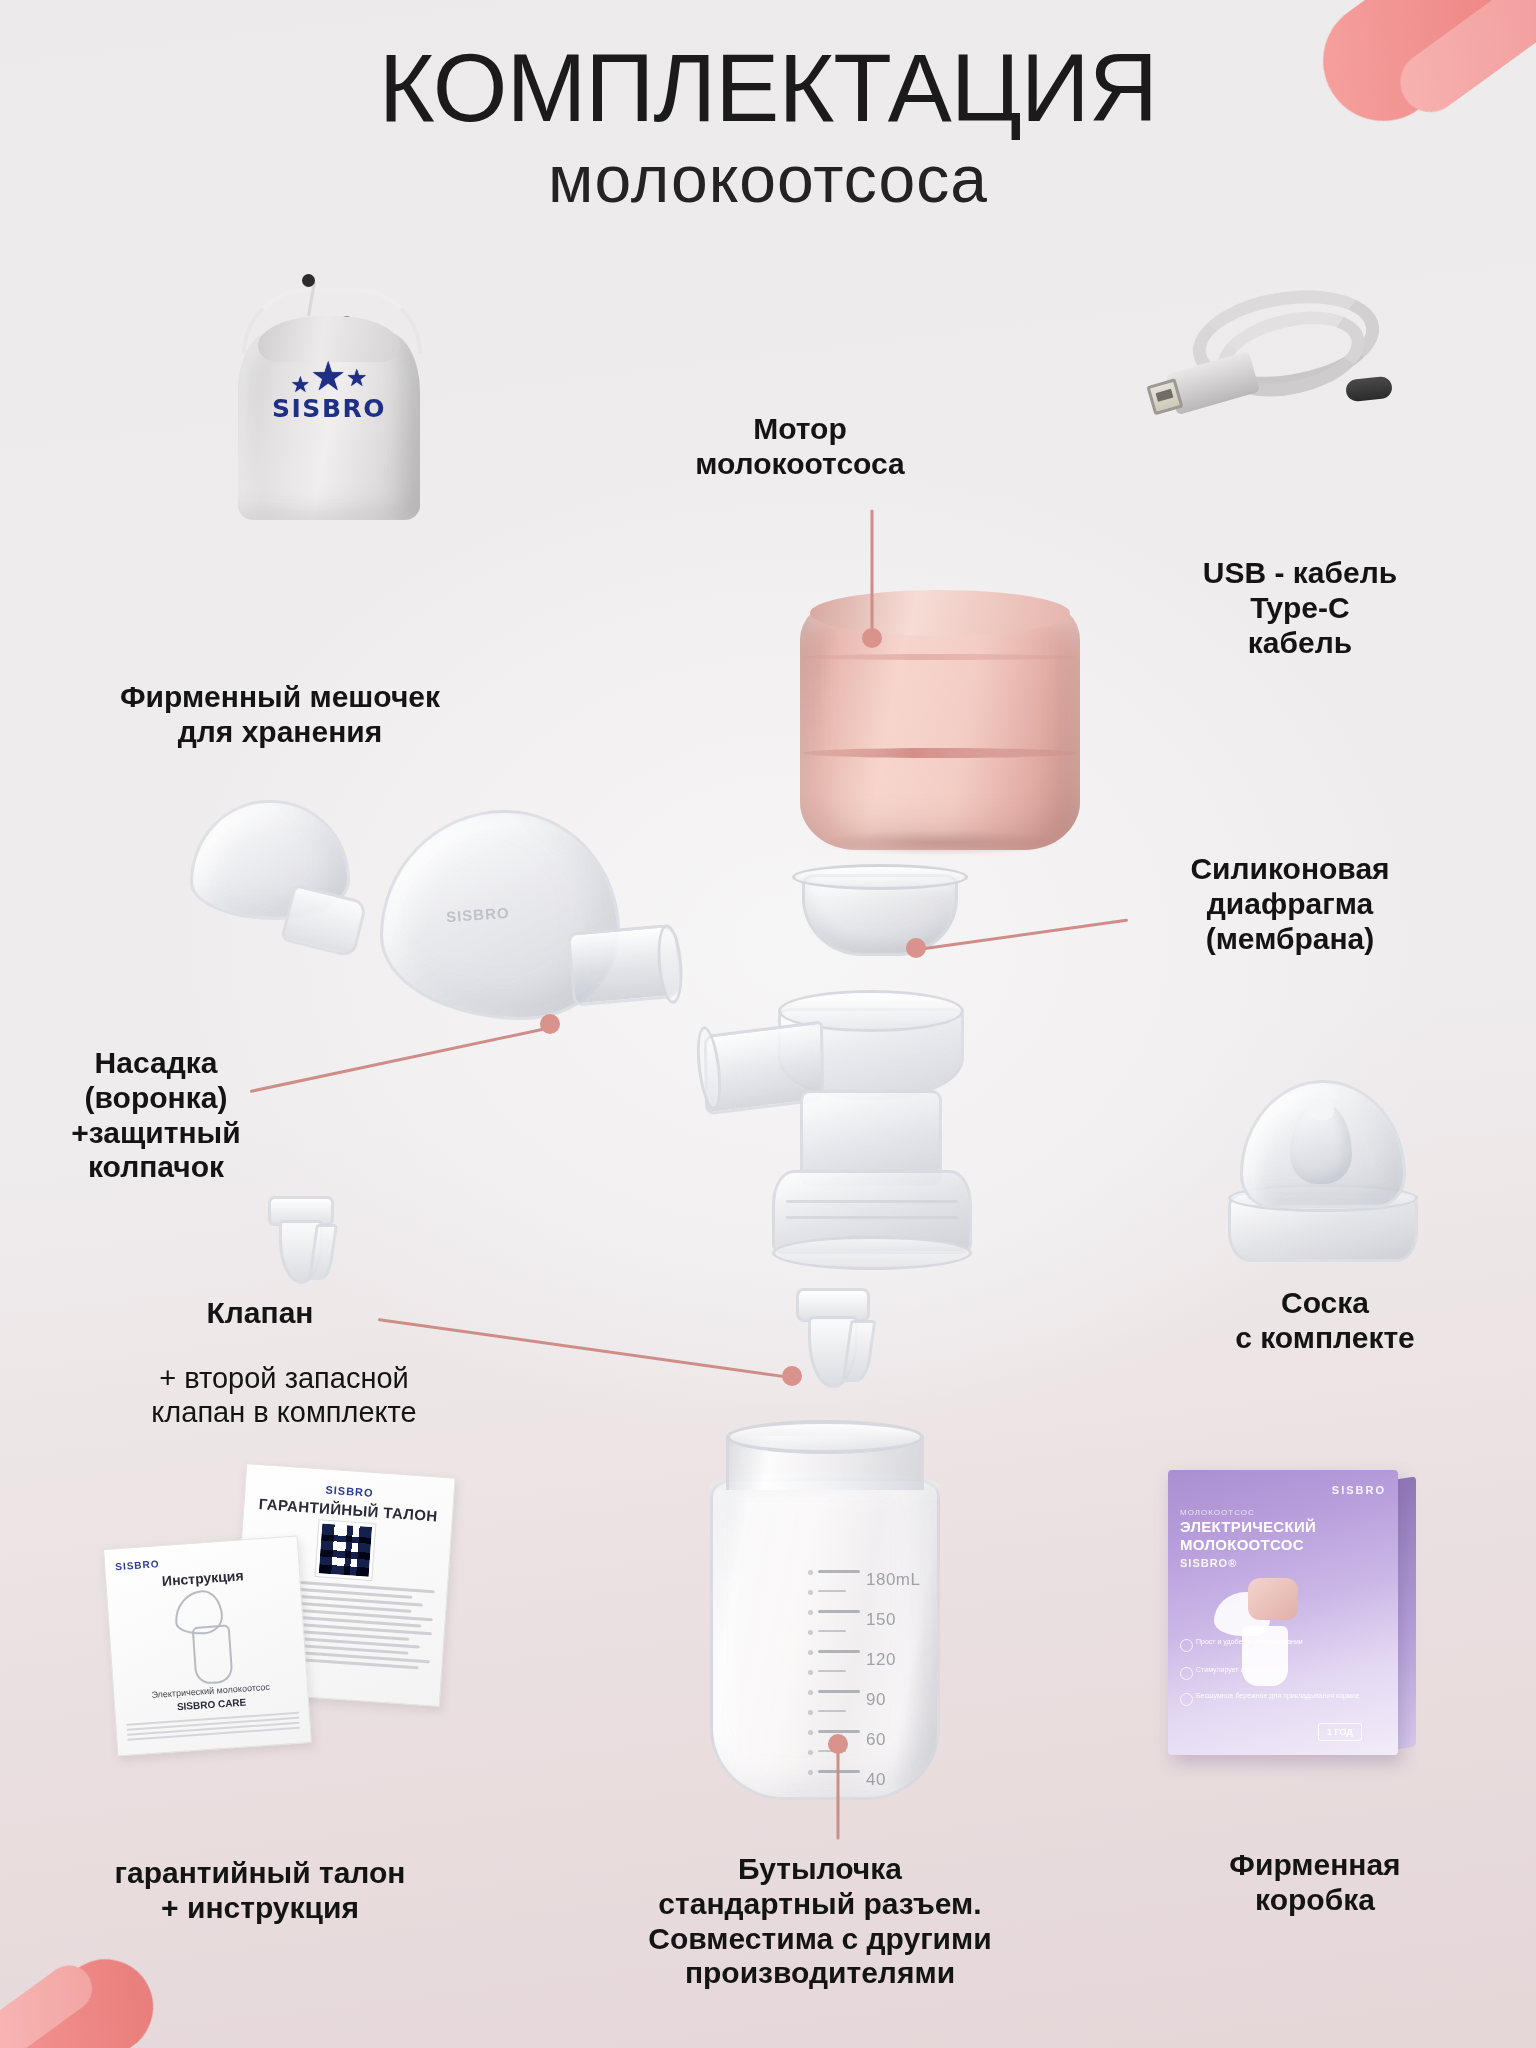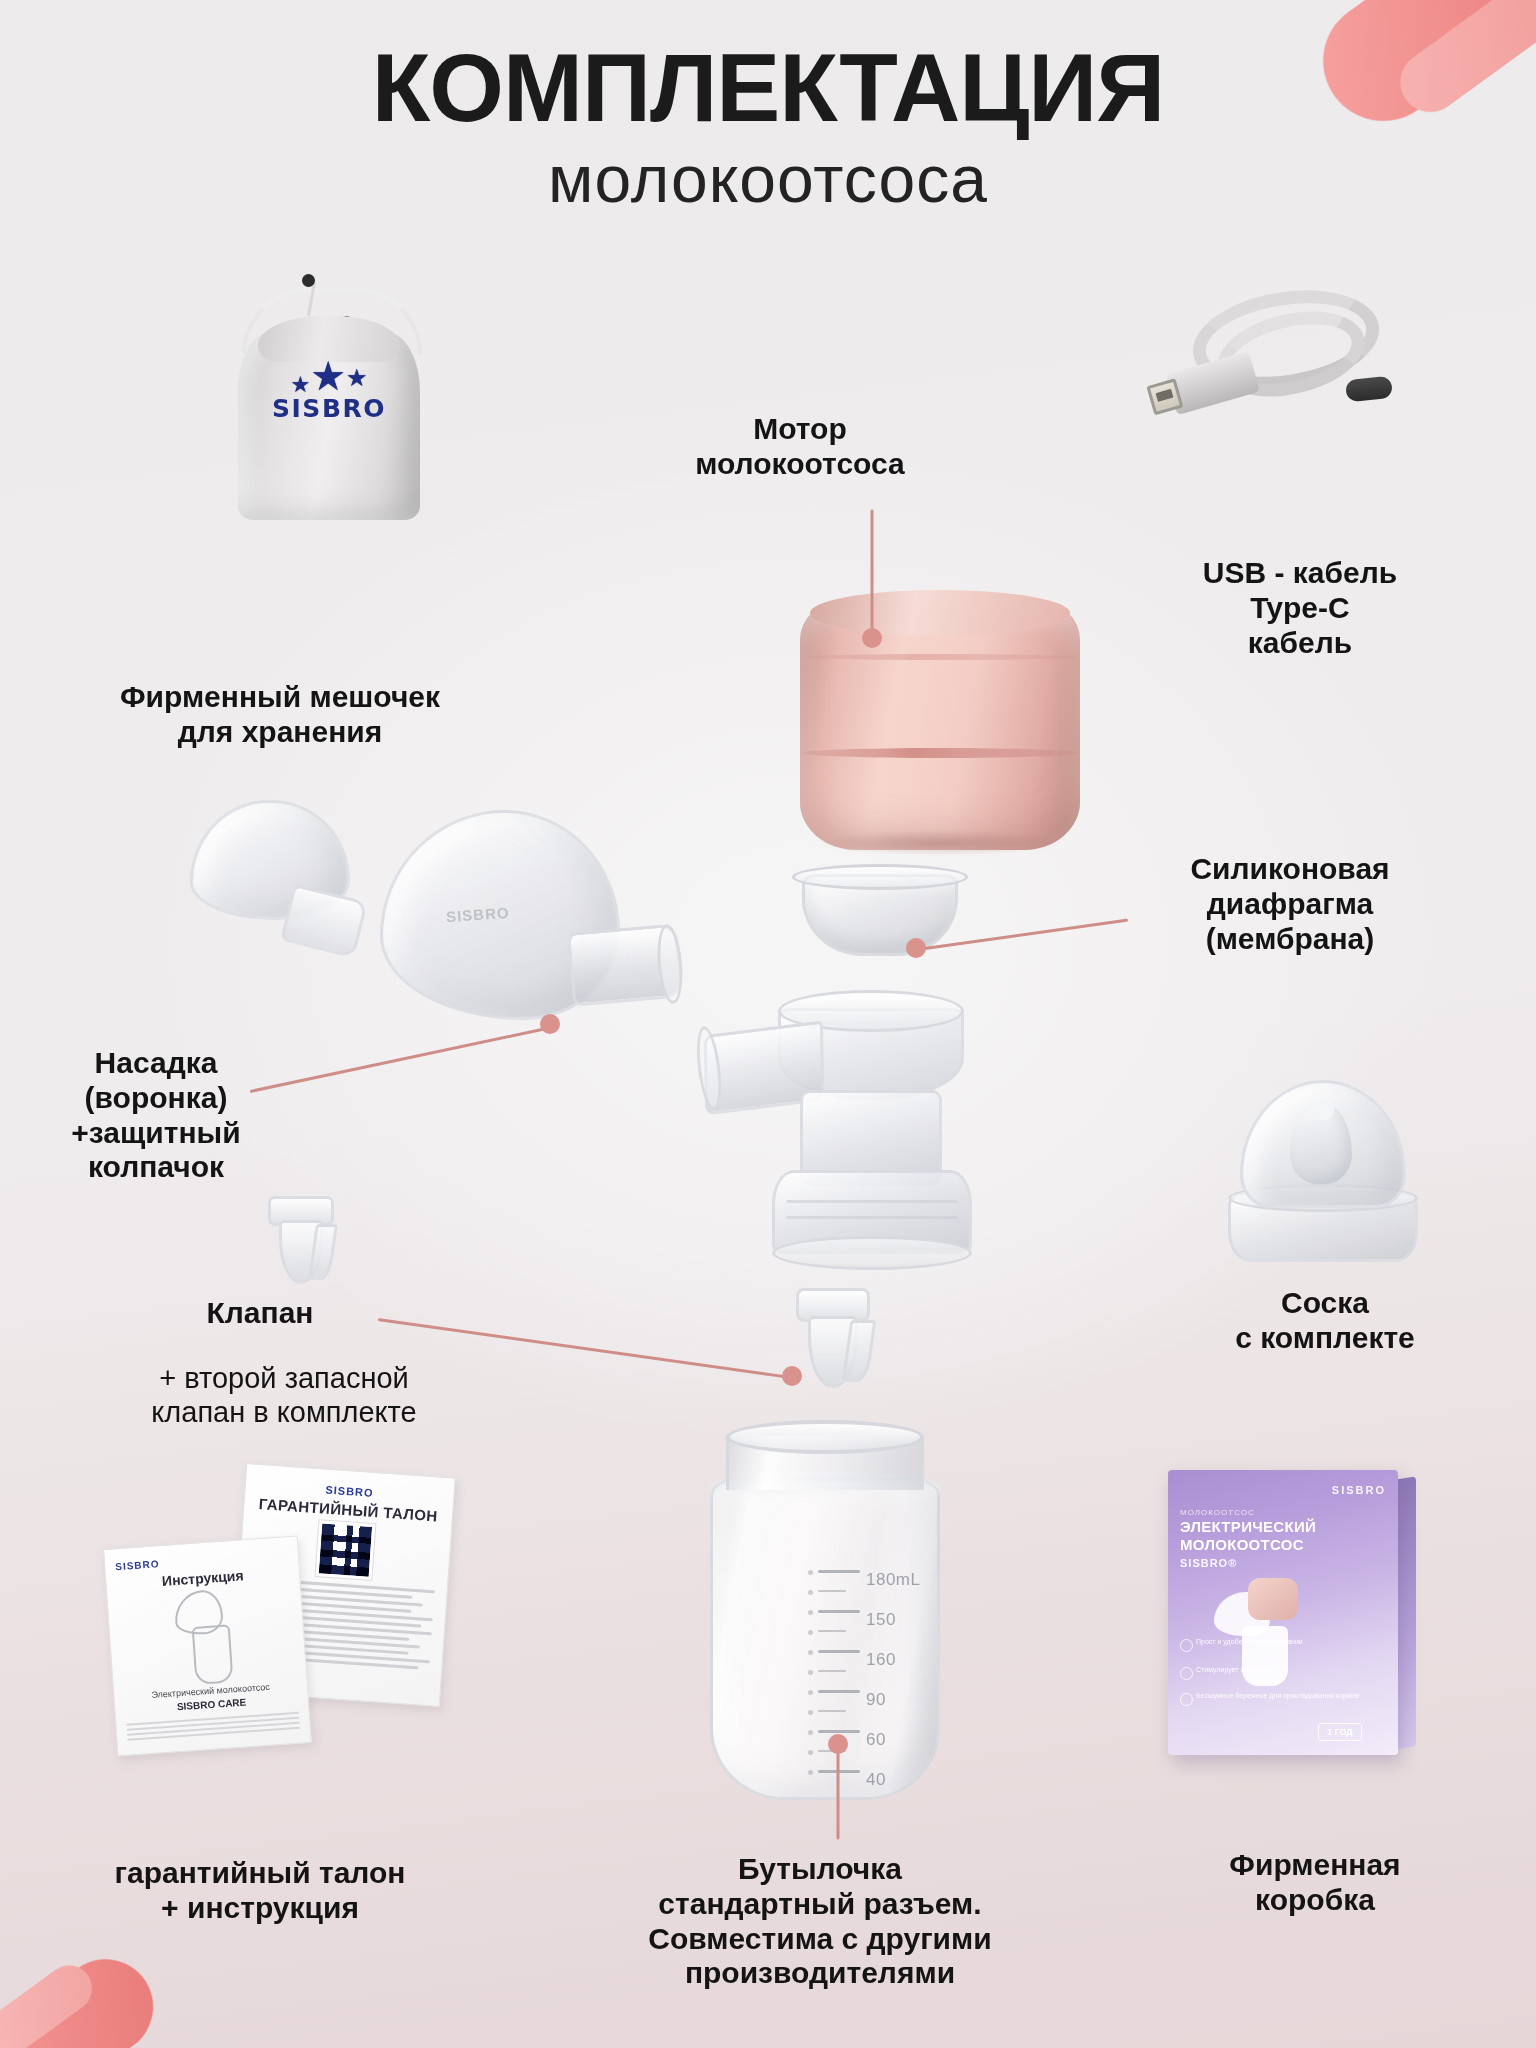--- a/index.html
+++ b/index.html
@@ -47,21 +47,21 @@
     width: 150px; height: 46px;
     bottom: 6px; left: -48px;
     transform: rotate(-36deg);
     border-radius: 30px;
     background: linear-gradient(120deg, #f8bcba, #f2a4a2);
   }
 
   
   #header { position: absolute; top: 38px; left: 0; width: 100%; text-align: center; }
   #title {
-    font-size: 96px; font-weight: 700; letter-spacing: -1px;
+    font-size: 96px; font-weight: 400; letter-spacing: -1px;
     color: #1b1b1b; line-height: 1.05; text-transform: uppercase;
   }
   #subtitle {
     font-size: 66px; font-weight: 300; letter-spacing: 1px;
     color: #232323; line-height: 1.05; margin-top: 6px;
   }
 
   
   .label {
     position: absolute;
@@ -735,21 +735,21 @@
         <span class="tick-label">150</span>
       </div>
       <div class="tick-row">
         <span class="dotmark"></span>
         <span class="tick"></span>
         <span class="tick-label"></span>
       </div>
       <div class="tick-row major">
         <span class="dotmark"></span>
         <span class="tick"></span>
-        <span class="tick-label">160</span>
+        <span class="tick-label">120</span>
       </div>
       <div class="tick-row">
         <span class="dotmark"></span>
         <span class="tick"></span>
         <span class="tick-label"></span>
       </div>
       <div class="tick-row major">
         <span class="dotmark"></span>
         <span class="tick"></span>
         <span class="tick-label">90</span>

